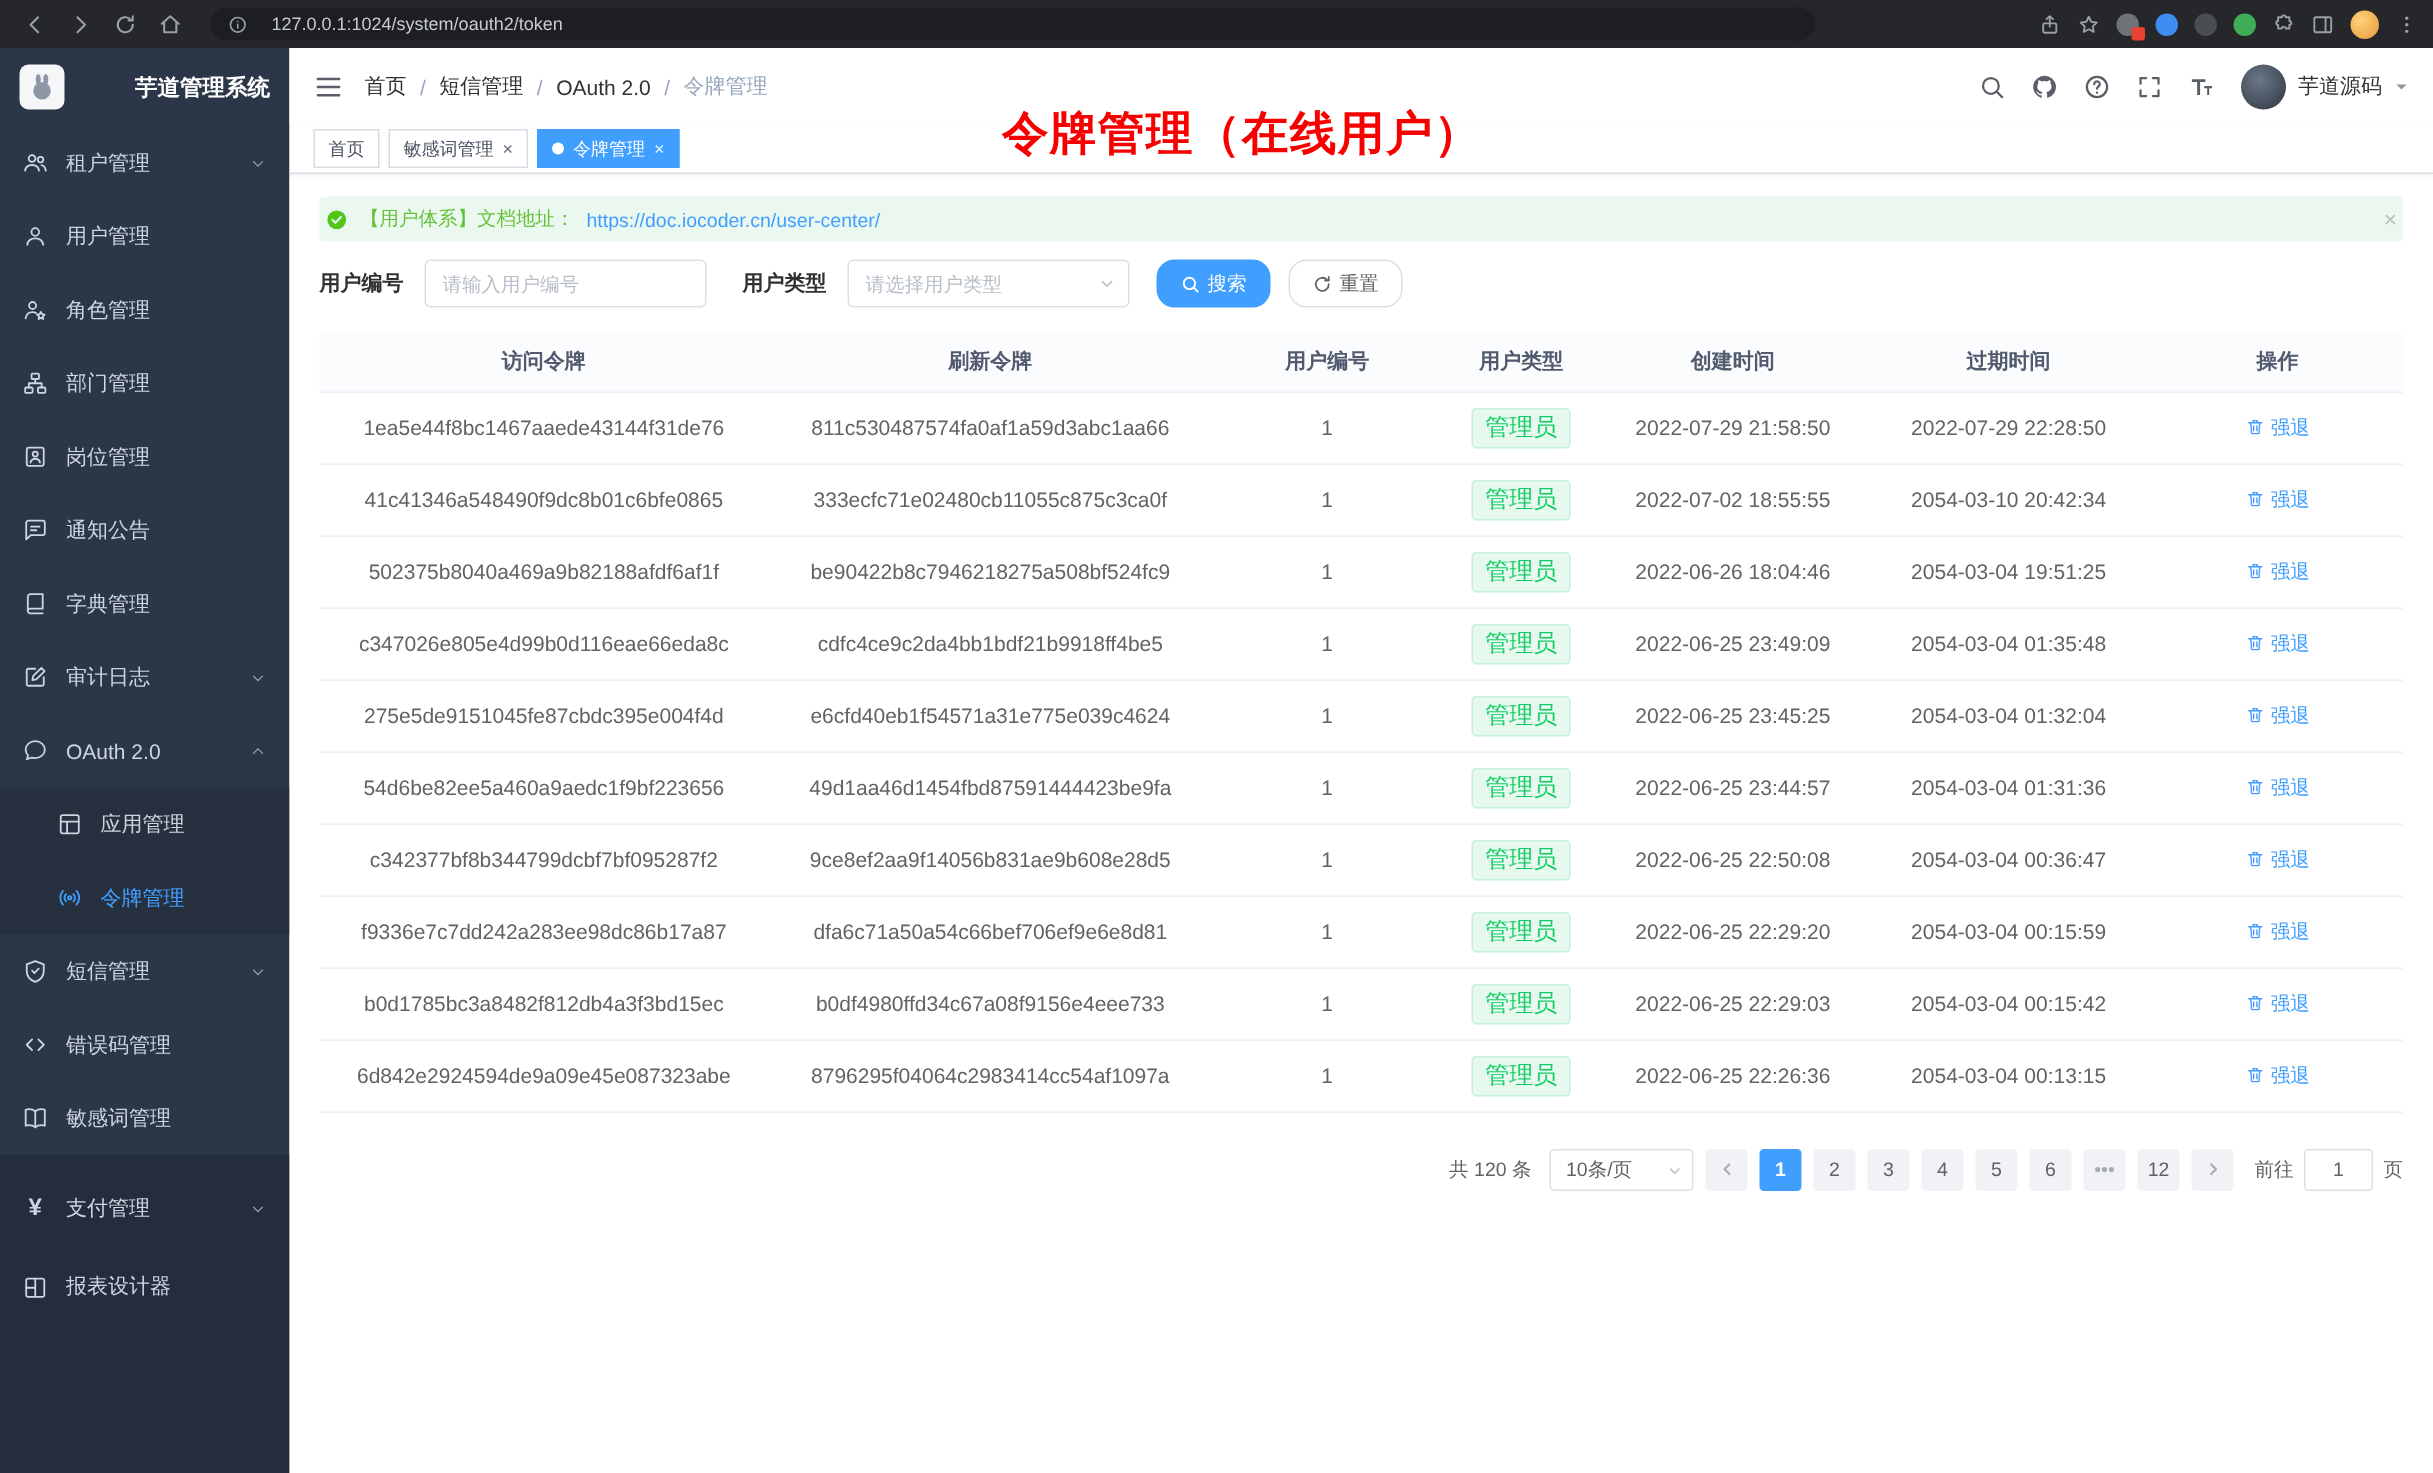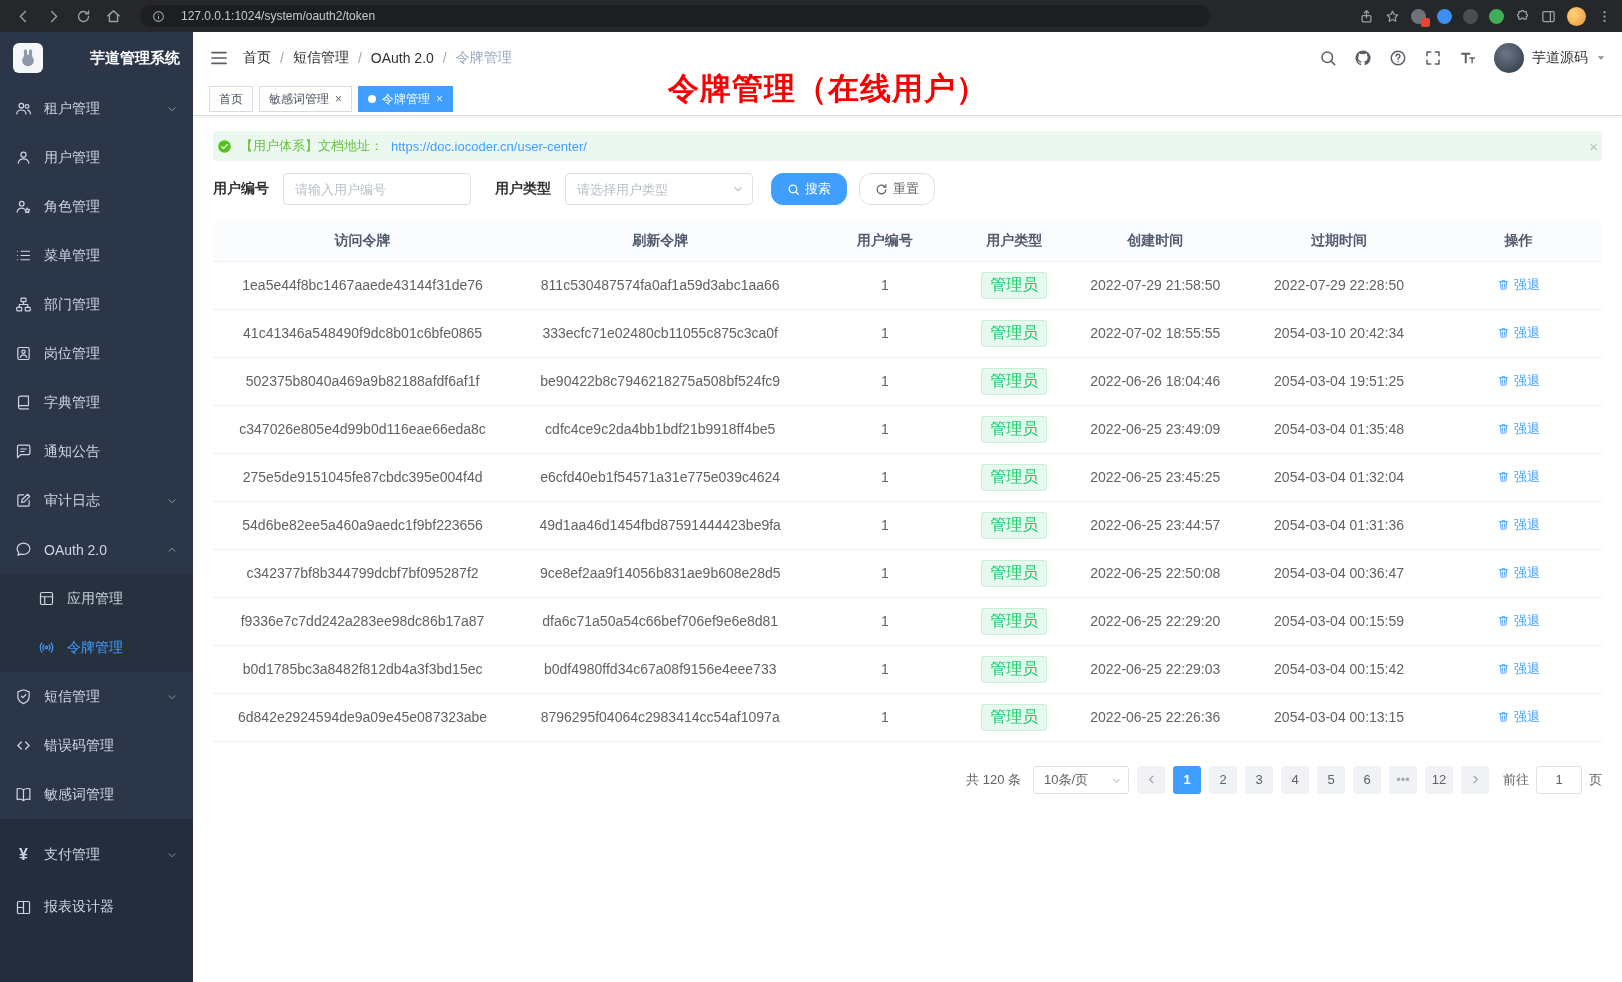--- a/index.html
+++ b/index.html
@@ -229,28 +229,20 @@
               <circle cx="9.5" cy="8" r="3.3"></circle>
               <path d="M3 20c.5-3.8 3.2-5.7 6.5-5.7 1.3 0 2.5.3 3.5.9"></path>
               <path d="M17.3 14l1.1 2.2 2.4.4-1.7 1.7.4 2.4-2.2-1.1-2.1 1.1.4-2.4-1.8-1.7 2.4-.4z"></path>
             </svg>
           </span>
           <span class="sb-label">角色管理</span>
         </div>
         <div class="sb-item">
           <span class="sb-icon">
             <svg viewBox="0 0 24 24" fill="none" stroke="currentColor" stroke-width="1.7" stroke-linecap="round" stroke-linejoin="round">
-              <path d="M8.5 6h12M8.5 12h12M8.5 18h12M3.5 6h.01M3.5 12h.01M3.5 18h.01"></path>
-            </svg>
-          </span>
-          <span class="sb-label">菜单管理</span>
-        </div>
-        <div class="sb-item">
-          <span class="sb-icon">
-            <svg viewBox="0 0 24 24" fill="none" stroke="currentColor" stroke-width="1.7" stroke-linecap="round" stroke-linejoin="round">
               <rect x="8.5" y="3" width="7" height="5" rx="1"></rect>
               <rect x="2.5" y="16" width="7" height="5" rx="1"></rect>
               <rect x="14.5" y="16" width="7" height="5" rx="1"></rect>
               <path d="M12 8v4M6 16v-4h12v4"></path>
             </svg>
           </span>
           <span class="sb-label">部门管理</span>
         </div>
         <div class="sb-item">
           <span class="sb-icon">
@@ -258,33 +250,33 @@
               <rect x="4" y="3.5" width="16" height="17" rx="2"></rect>
               <circle cx="12" cy="9.5" r="2.4"></circle>
               <path d="M7.5 17.5c.6-2.4 2.4-3.6 4.5-3.6s3.9 1.2 4.5 3.6"></path>
             </svg>
           </span>
           <span class="sb-label">岗位管理</span>
         </div>
         <div class="sb-item">
           <span class="sb-icon">
             <svg viewBox="0 0 24 24" fill="none" stroke="currentColor" stroke-width="1.7" stroke-linecap="round" stroke-linejoin="round">
-              <path d="M5 19V5.5A2.5 2.5 0 0 1 7.5 3H19v13.5H7.3A2.25 2.25 0 0 0 5 18.75 2.25 2.25 0 0 0 7.3 21H19"></path>
-            </svg>
-          </span>
-          <span class="sb-label">字典管理</span>
-        </div>
-        <div class="sb-item">
-          <span class="sb-icon">
-            <svg viewBox="0 0 24 24" fill="none" stroke="currentColor" stroke-width="1.7" stroke-linecap="round" stroke-linejoin="round">
               <path d="M21 14.5a2 2 0 0 1-2 2H8l-4.5 4V5a2 2 0 0 1 2-2H19a2 2 0 0 1 2 2z"></path>
               <path d="M8 8.5h8M8 12h5"></path>
             </svg>
           </span>
           <span class="sb-label">通知公告</span>
+        </div>
+        <div class="sb-item">
+          <span class="sb-icon">
+            <svg viewBox="0 0 24 24" fill="none" stroke="currentColor" stroke-width="1.7" stroke-linecap="round" stroke-linejoin="round">
+              <path d="M5 19V5.5A2.5 2.5 0 0 1 7.5 3H19v13.5H7.3A2.25 2.25 0 0 0 5 18.75 2.25 2.25 0 0 0 7.3 21H19"></path>
+            </svg>
+          </span>
+          <span class="sb-label">字典管理</span>
         </div>
         <div class="sb-item">
           <span class="sb-icon">
             <svg viewBox="0 0 24 24" fill="none" stroke="currentColor" stroke-width="1.7" stroke-linecap="round" stroke-linejoin="round">
               <path d="M12 4H5.5A1.5 1.5 0 0 0 4 5.5v13A1.5 1.5 0 0 0 5.5 20h13a1.5 1.5 0 0 0 1.5-1.5V12"></path>
               <path d="M17.8 3.2l3 3L13 14l-3.7.7.7-3.7z"></path>
             </svg>
           </span>
           <span class="sb-label">审计日志</span>
           <span class="sb-chev down">

